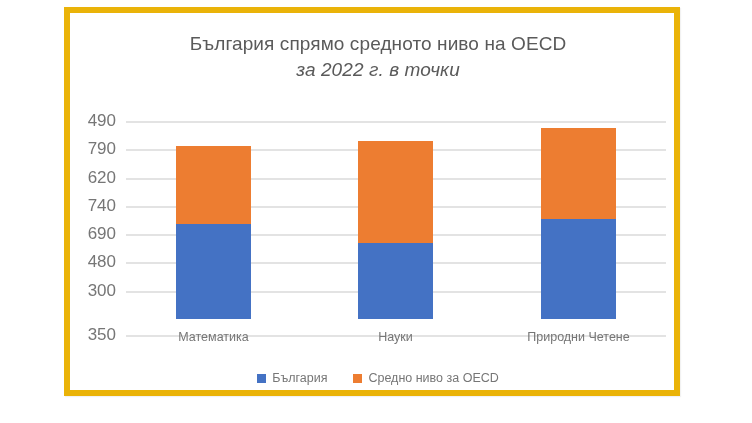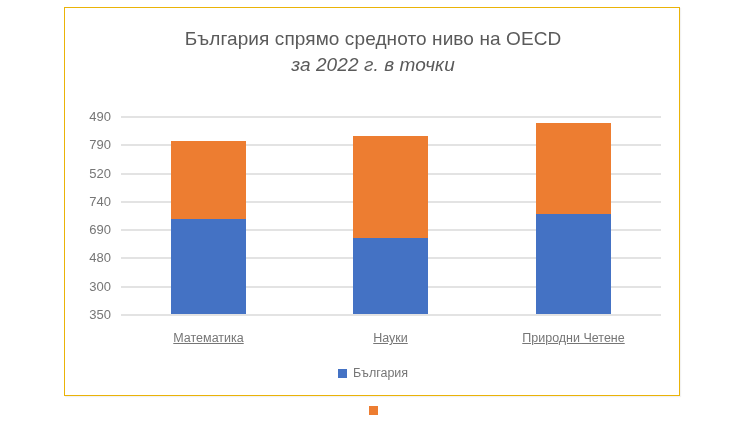--- a/index.html
+++ b/index.html
@@ -16,21 +16,21 @@
   }
 
   
   #chart-frame {
     position: absolute;
     left: 64px;
     top: 7px;
     width: 616px;
     height: 389px;
     background: #ffffff;
-    border: 1px solid #eab308;
+    border: 6px solid #eab308;
     box-sizing: border-box;
     box-shadow: 1px 1px 1px rgba(0,0,0,0.05);
   }
 
   
   #chart-title {
     position: absolute;
     left: 0;
     top: 18px;
     width: 616px;
@@ -58,21 +58,21 @@
     height: 2px;
     background: #e3e3e3;
   }
 
   .ytick-label {
     position: absolute;
     right: 100%;
     margin-right: 10px;
     transform: translateY(-50%);
     color: #767676;
-    font-size: 13px;
+    font-size: 17px;
     white-space: nowrap;
   }
 
   
   .bar-group {
     position: absolute;
     bottom: 0;
     width: 75px;
   }
   .bar-seg {
@@ -80,40 +80,38 @@
     left: 0;
     width: 100%;
     box-sizing: border-box;
   }
   .bar-seg.base   { background: #4472c4; }
   .bar-seg.top    { background: #ed7d31; }
 
   .cat-label {
     position: absolute;
     top: 100%;
-    margin-top: 17px;
+    margin-top: 11px;
     left: 50%;
     transform: translateX(-50%);
     color: #767676;
     font-size: 12.5px;
     white-space: nowrap;
-    text-decoration: underline;
   }
 
   
   #legend {
     position: absolute;
     left: 0;
     top: 358px;
     width: 616px;
     display: flex;
     justify-content: center;
     align-items: center;
     gap: 26px;
-    flex-direction: column;
   }
   .legend-item {
     display: flex;
     align-items: center;
     gap: 6px;
   }
   .legend-swatch {
     width: 9px;
     height: 9px;
     display: block;
@@ -136,35 +134,35 @@
 
   <div id="plot-area">
 
     <div class="gridline" style="top:0px;">
       <span class="ytick-label">490</span>
     </div>
     <div class="gridline" style="top:28.3px;">
       <span class="ytick-label">790</span>
     </div>
     <div class="gridline" style="top:56.6px;">
-      <span class="ytick-label">520</span>
+      <span class="ytick-label">620</span>
     </div>
     <div class="gridline" style="top:84.9px;">
       <span class="ytick-label">740</span>
     </div>
     <div class="gridline" style="top:113.1px;">
       <span class="ytick-label">690</span>
     </div>
     <div class="gridline" style="top:141.4px;">
       <span class="ytick-label">480</span>
     </div>
     <div class="gridline" style="top:169.7px;">
       <span class="ytick-label">300</span>
     </div>
-    <div class="gridline" style="top:198px;">
+    <div class="gridline" style="top:214px;">
       <span class="ytick-label">350</span>
     </div>
 
     <div class="bar-group" style="left:50px;">
       <div class="bar-seg base" style="bottom: 0px; height: 94.7571px;"></div>
       <div class="bar-seg top" style="bottom: 94.7571px; height: 77.7858px;"></div>
       <span class="cat-label">Математика</span>
     </div>
 
     <div class="bar-group" style="left:232px;">
@@ -181,16 +179,17 @@
 
   </div>
 
   <div id="legend">
     <div class="legend-item">
       <span class="legend-swatch" style="background:#4472c4;"></span>
       <span class="legend-text">България</span>
     </div>
     <div class="legend-item">
       <span class="legend-swatch" style="background:#ed7d31;"></span>
+      <span class="legend-text">Средно ниво за OECD</span>
     </div>
   </div>
 
 </div>
 
 </body></html>

